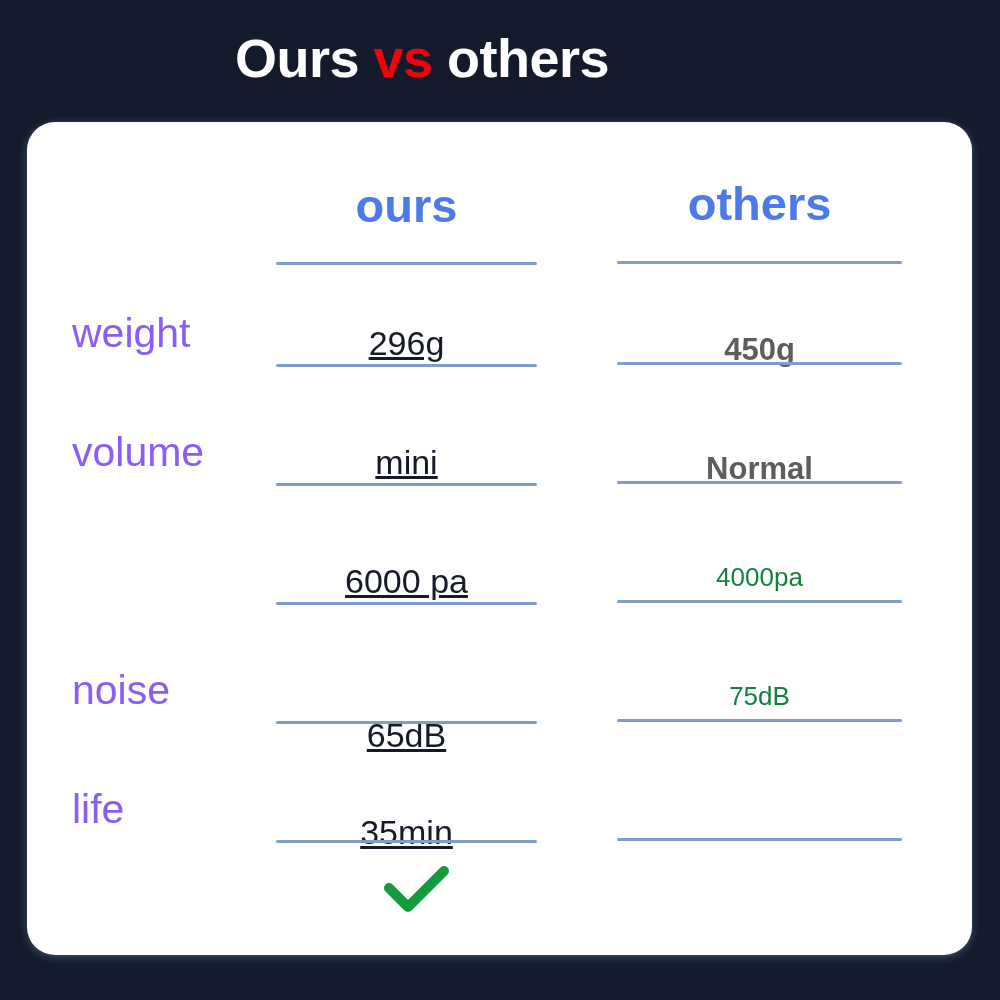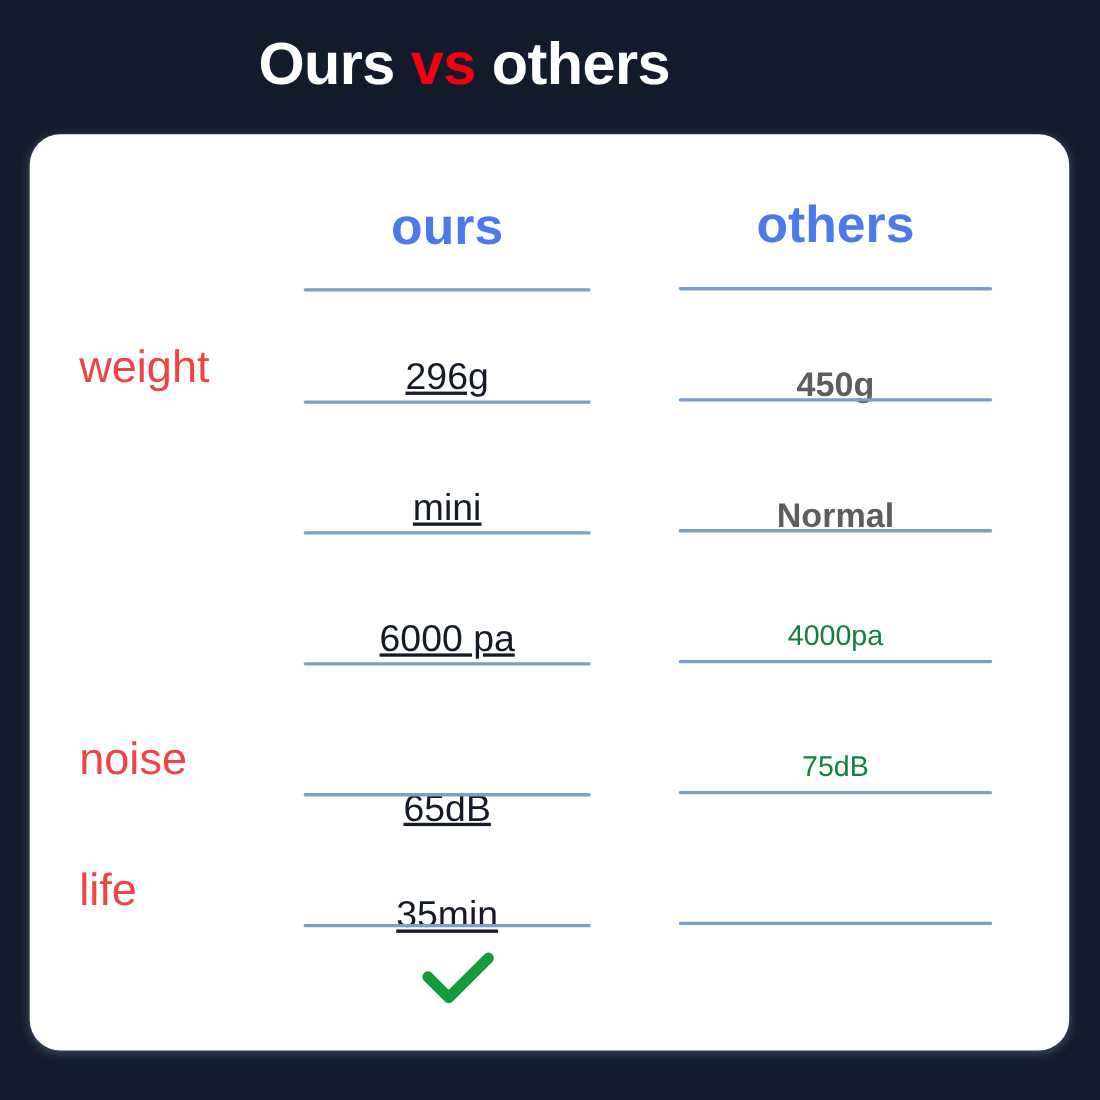--- a/index.html
+++ b/index.html
@@ -76,21 +76,21 @@
     border-radius: 2px;
   }
   .rule.ours   { left: 249px; width: 261px; }
   .rule.others { left: 590px; width: 285px; }
 
   
   .row-label {
     position: absolute;
     left: 45px;
     font-size: 41px;
-    color: #ef4444;
+    color: #8b5cf6;
     line-height: 1;
     white-space: nowrap;
   }
 
   
   .cell {
     position: absolute;
     text-align: center;
     line-height: 1;
     white-space: pre;
@@ -137,20 +137,21 @@
 
     <div class="rule ours" style="top:140px;"></div>
     <div class="rule others" style="top:139px;"></div>
 
     <div class="row-label" style="top:191px;">weight</div>
     <div class="cell ours v-ours" style="top:204px;">296g</div>
     <div class="cell others v-others-strong" style="top:212px;">450g</div>
     <div class="rule ours" style="top:242px;"></div>
     <div class="rule others" style="top:240px;"></div>
 
+    <div class="row-label" style="top:310px;">volume</div>
     <div class="cell ours v-ours" style="top:323px;">mini</div>
     <div class="cell others v-others-strong" style="top:331px;">Normal</div>
     <div class="rule ours" style="top:361px;"></div>
     <div class="rule others" style="top:359px;"></div>
 
     <div class="cell ours v-ours" style="top:442px;">6000 pa</div>
     <div class="cell others v-others-light" style="top:442px;">4000pa</div>
     <div class="rule ours" style="top:480px;"></div>
     <div class="rule others" style="top:478px;"></div>
 

